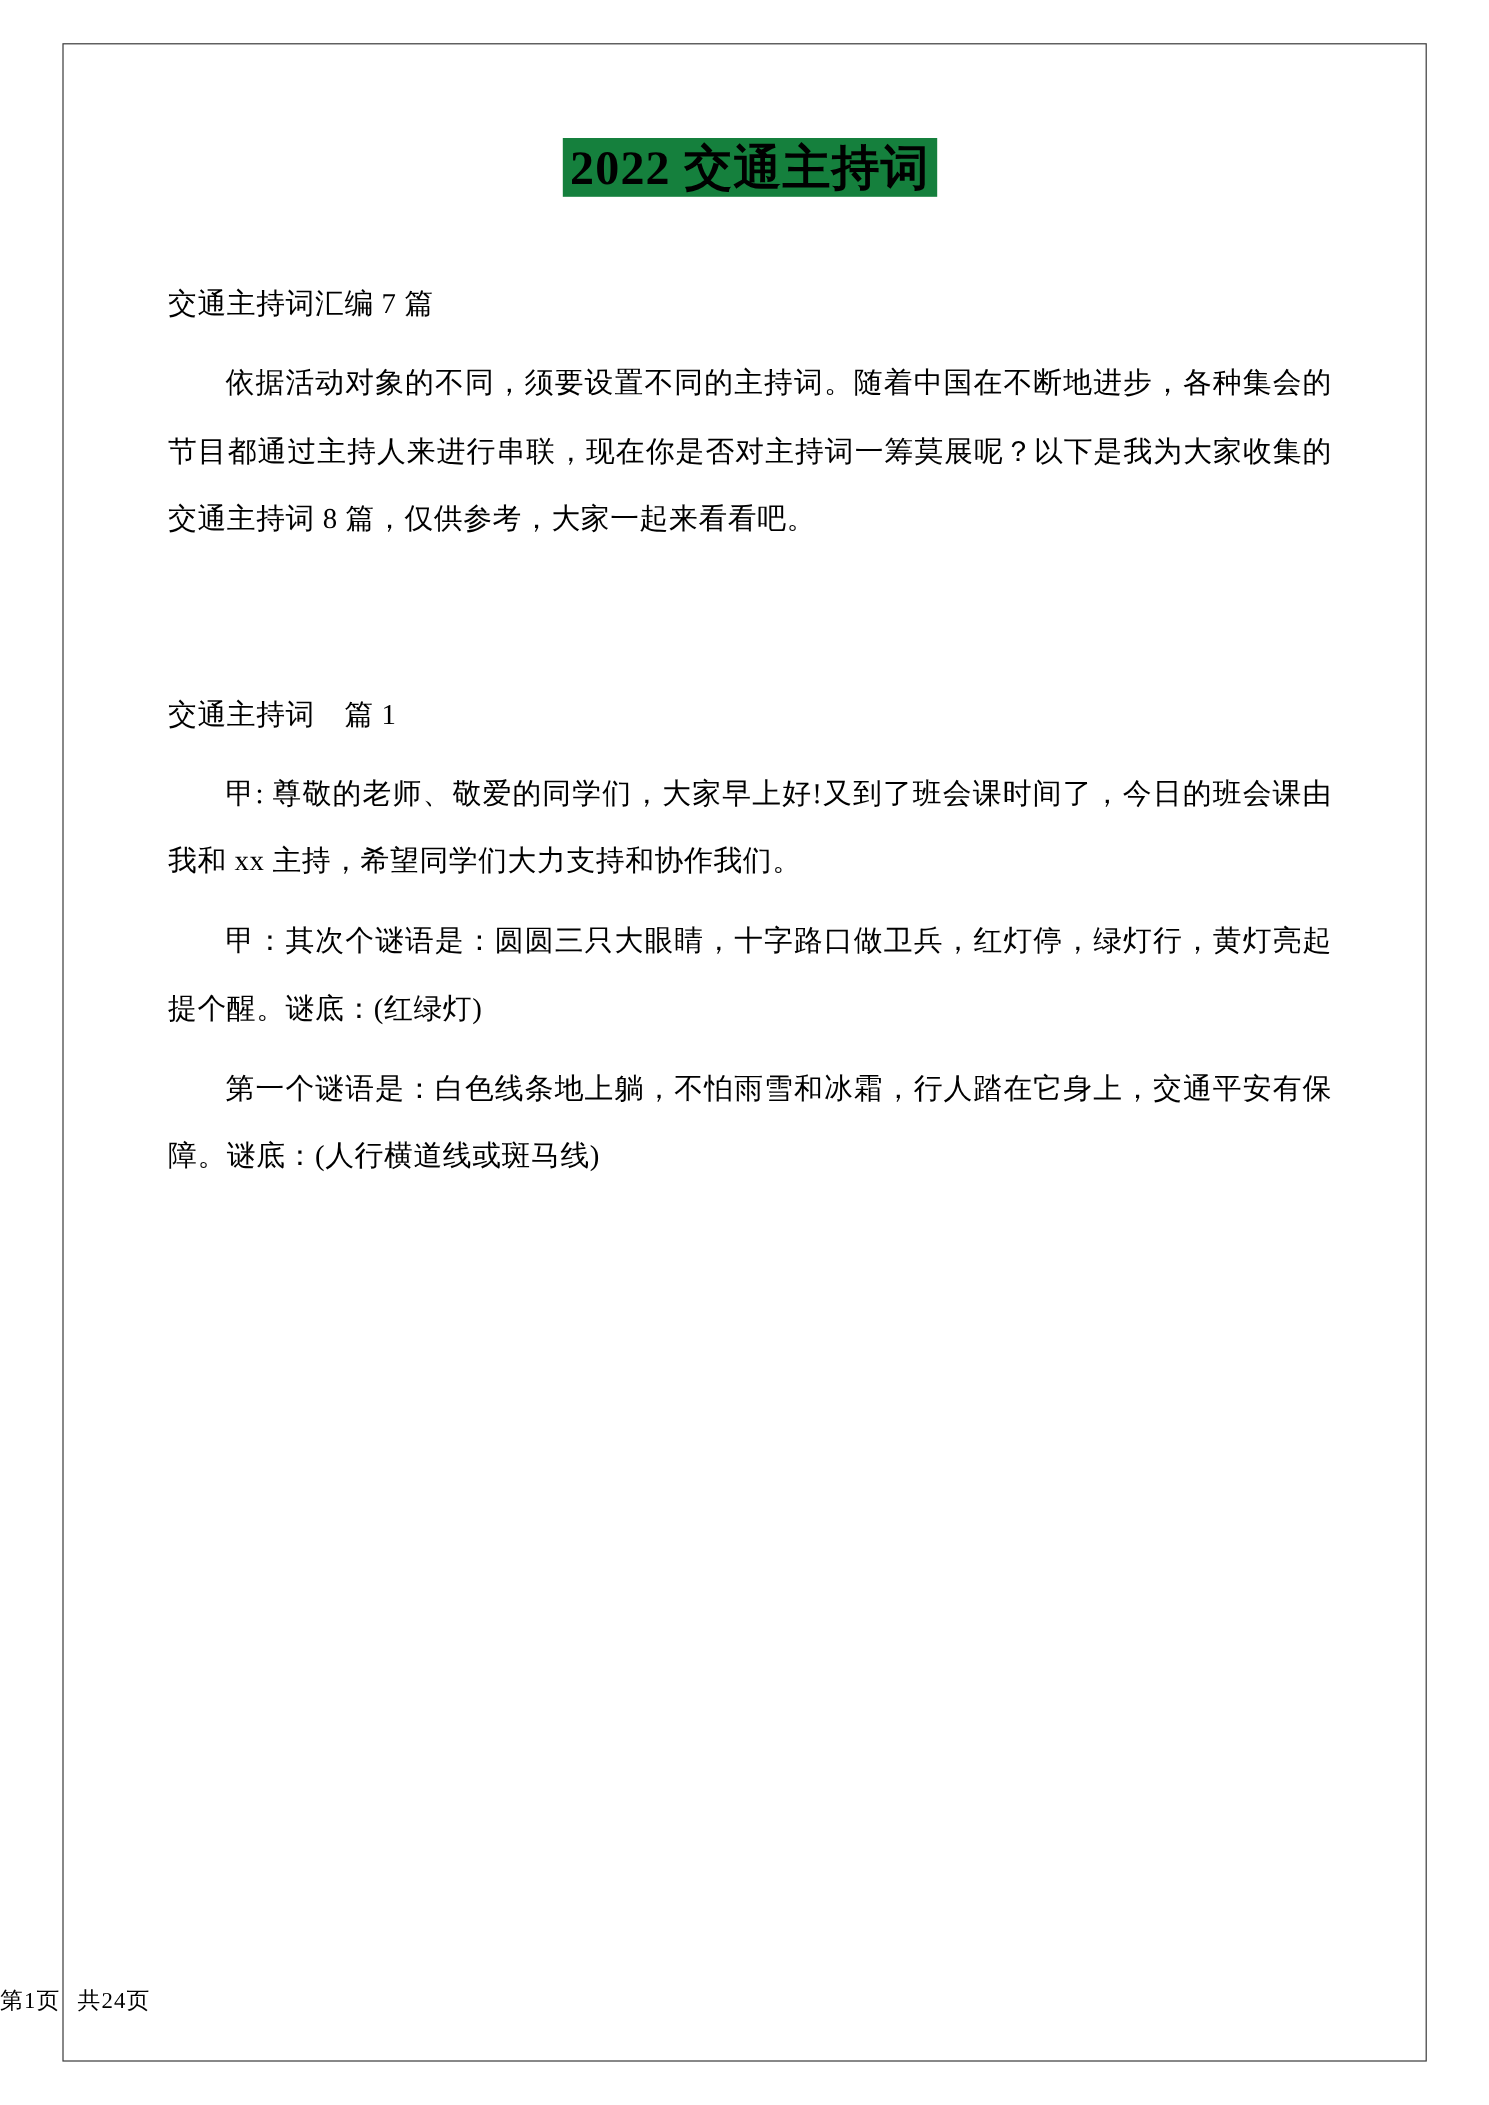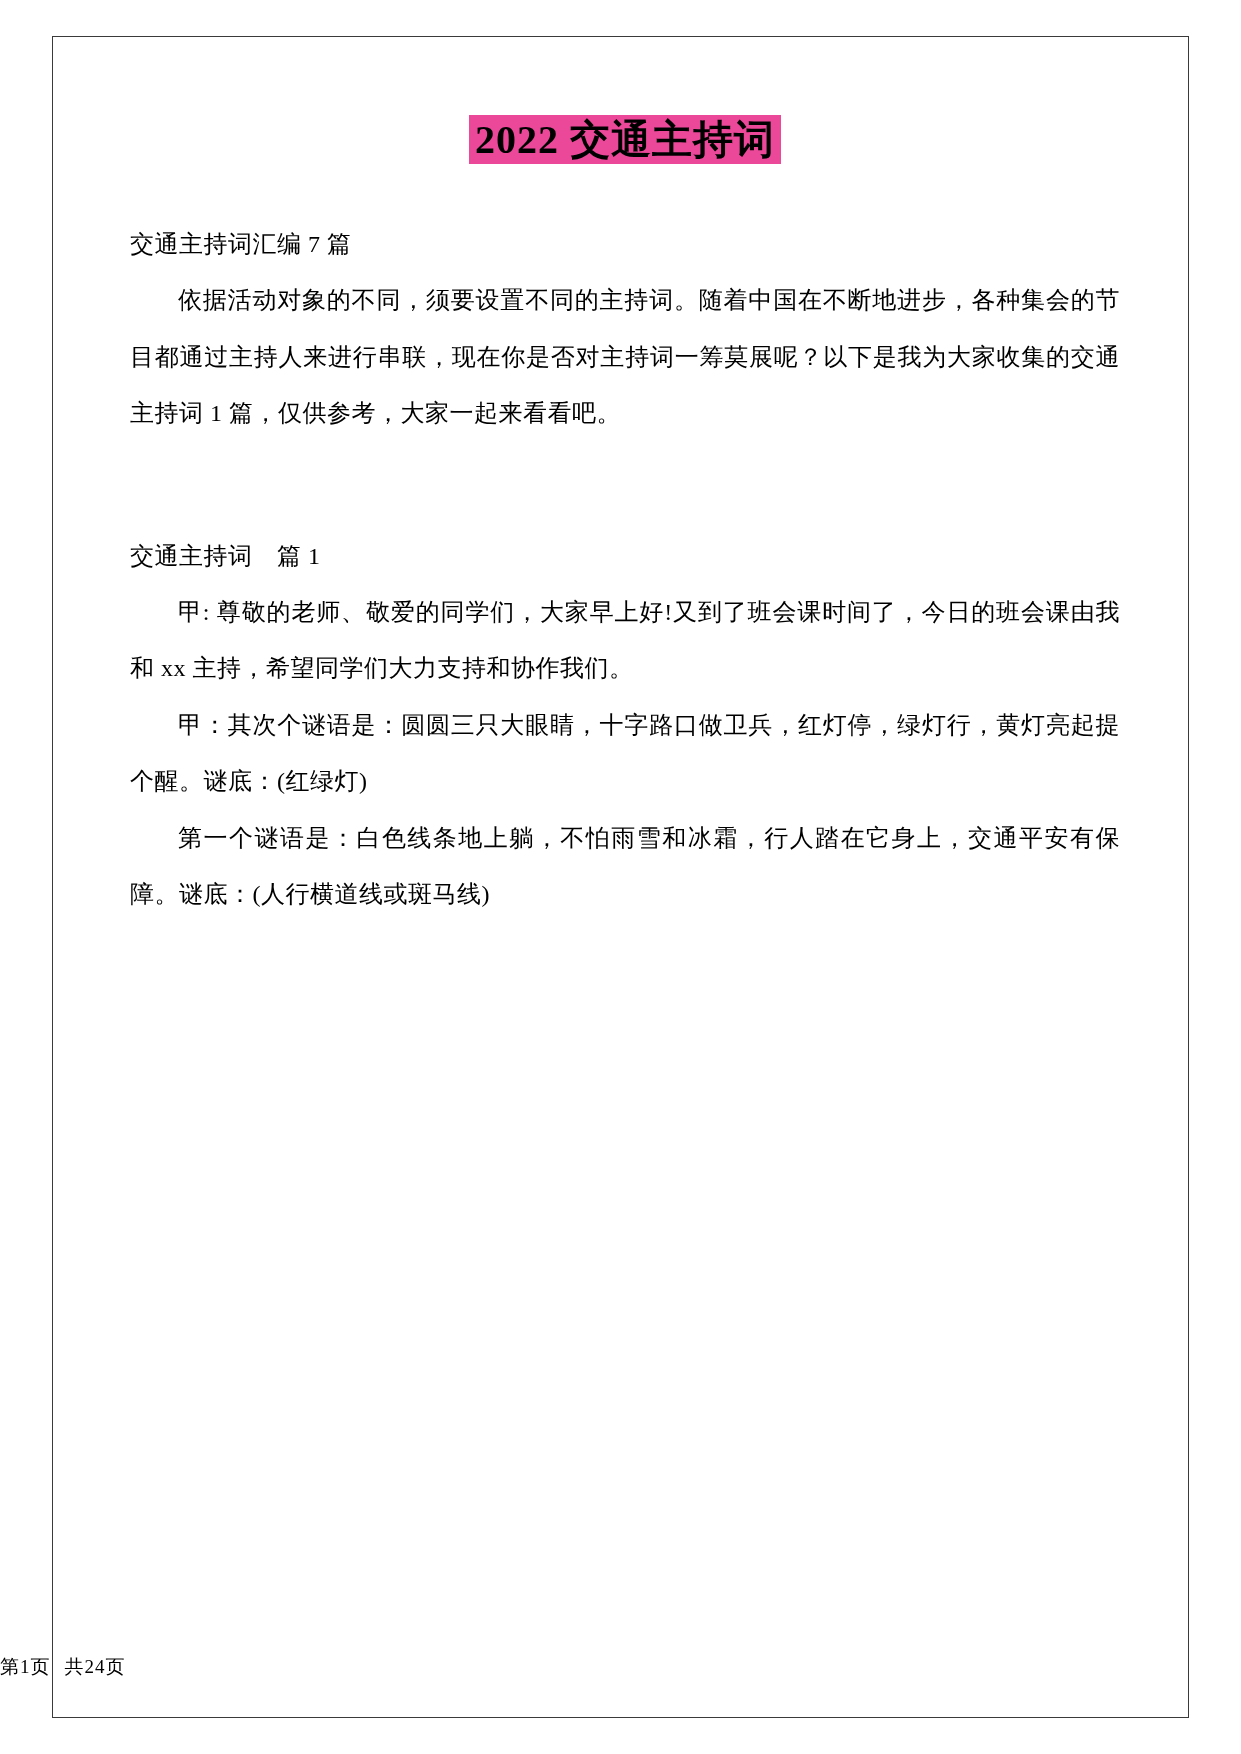--- a/index.html
+++ b/index.html
@@ -38,27 +38,27 @@
   .doc-title {
     text-align: center;
     margin: 0 0 0 0;
     padding: 0;
     font-size: 40px;
     font-weight: bold;
     line-height: 1.5;
     letter-spacing: 1px;
   }
   .doc-title span.hl {
-    background: #ec4899;
+    background: #15803d;
     padding: 2px 6px;
   }
   .para {
     font-size: 24px;
     line-height: 2.35;
-    margin: 0;
+    margin: 10px;
     text-align: justify;
     letter-spacing: 0.5px;
   }
   .para.indent {
     text-indent: 2em;
   }
   .spacer-lg { height: 46px; }
   .spacer-xl { height: 86px; }
   .footer {
     position: absolute;
@@ -79,21 +79,21 @@
   <div class="content">
 
     <h1 class="doc-title">
       <span class="hl">2022 交通主持词</span>
     </h1>
 
     <div class="spacer-lg"></div>
 
     <p class="para">交通主持词汇编 7 篇</p>
 
-    <p class="para indent">依据活动对象的不同，须要设置不同的主持词。随着中国在不断地进步，各种集会的节目都通过主持人来进行串联，现在你是否对主持词一筹莫展呢？以下是我为大家收集的交通主持词 1 篇，仅供参考，大家一起来看看吧。</p>
+    <p class="para indent">依据活动对象的不同，须要设置不同的主持词。随着中国在不断地进步，各种集会的节目都通过主持人来进行串联，现在你是否对主持词一筹莫展呢？以下是我为大家收集的交通主持词 8 篇，仅供参考，大家一起来看看吧。</p>
 
     <div class="spacer-xl"></div>
 
     <p class="para">交通主持词　篇 1</p>
 
     <p class="para indent">甲: 尊敬的老师、敬爱的同学们，大家早上好!又到了班会课时间了，今日的班会课由我和 xx 主持，希望同学们大力支持和协作我们。</p>
 
 
     <p class="para indent">甲：其次个谜语是：圆圆三只大眼睛，十字路口做卫兵，红灯停，绿灯行，黄灯亮起提个醒。谜底：(红绿灯)</p>
 

